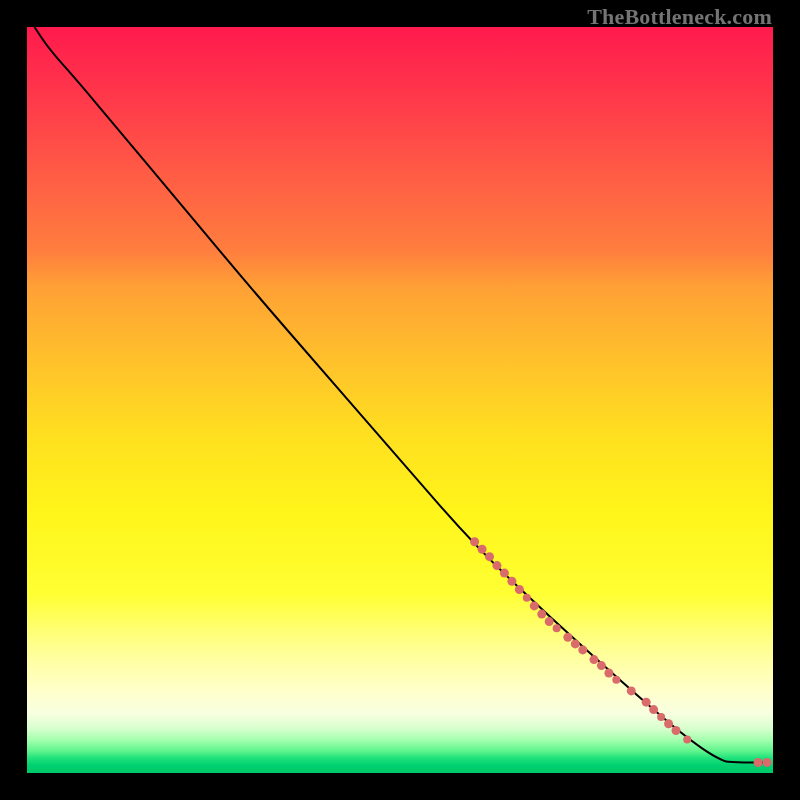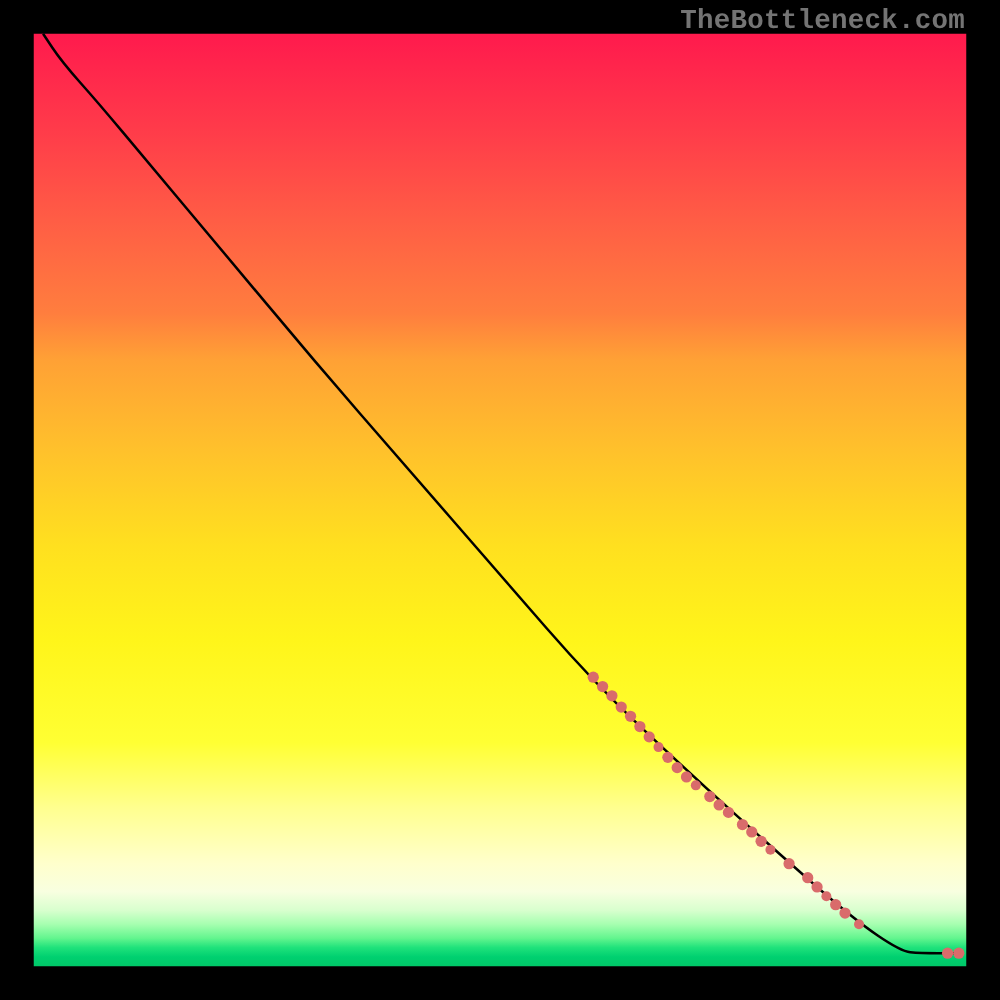--- a/index.html
+++ b/index.html
@@ -40,21 +40,21 @@
       #62f58e 97%,
       #1fe27b 98%,
       #00d070 99%,
       #00c868 100%
     );
   }
   .watermark {
     position: absolute;
     top: 4px;
     right: 28px;
-    font-family: Liberation Mono, monospace;
+    font-family: Liberation Serif, serif;
     font-size: 22px;
     font-weight: 600;
     color: #747474;
     letter-spacing: 0.2px;
   }
   svg.overlay {
     position: absolute;
     left: 0;
     top: 0;
     width: 746px;

